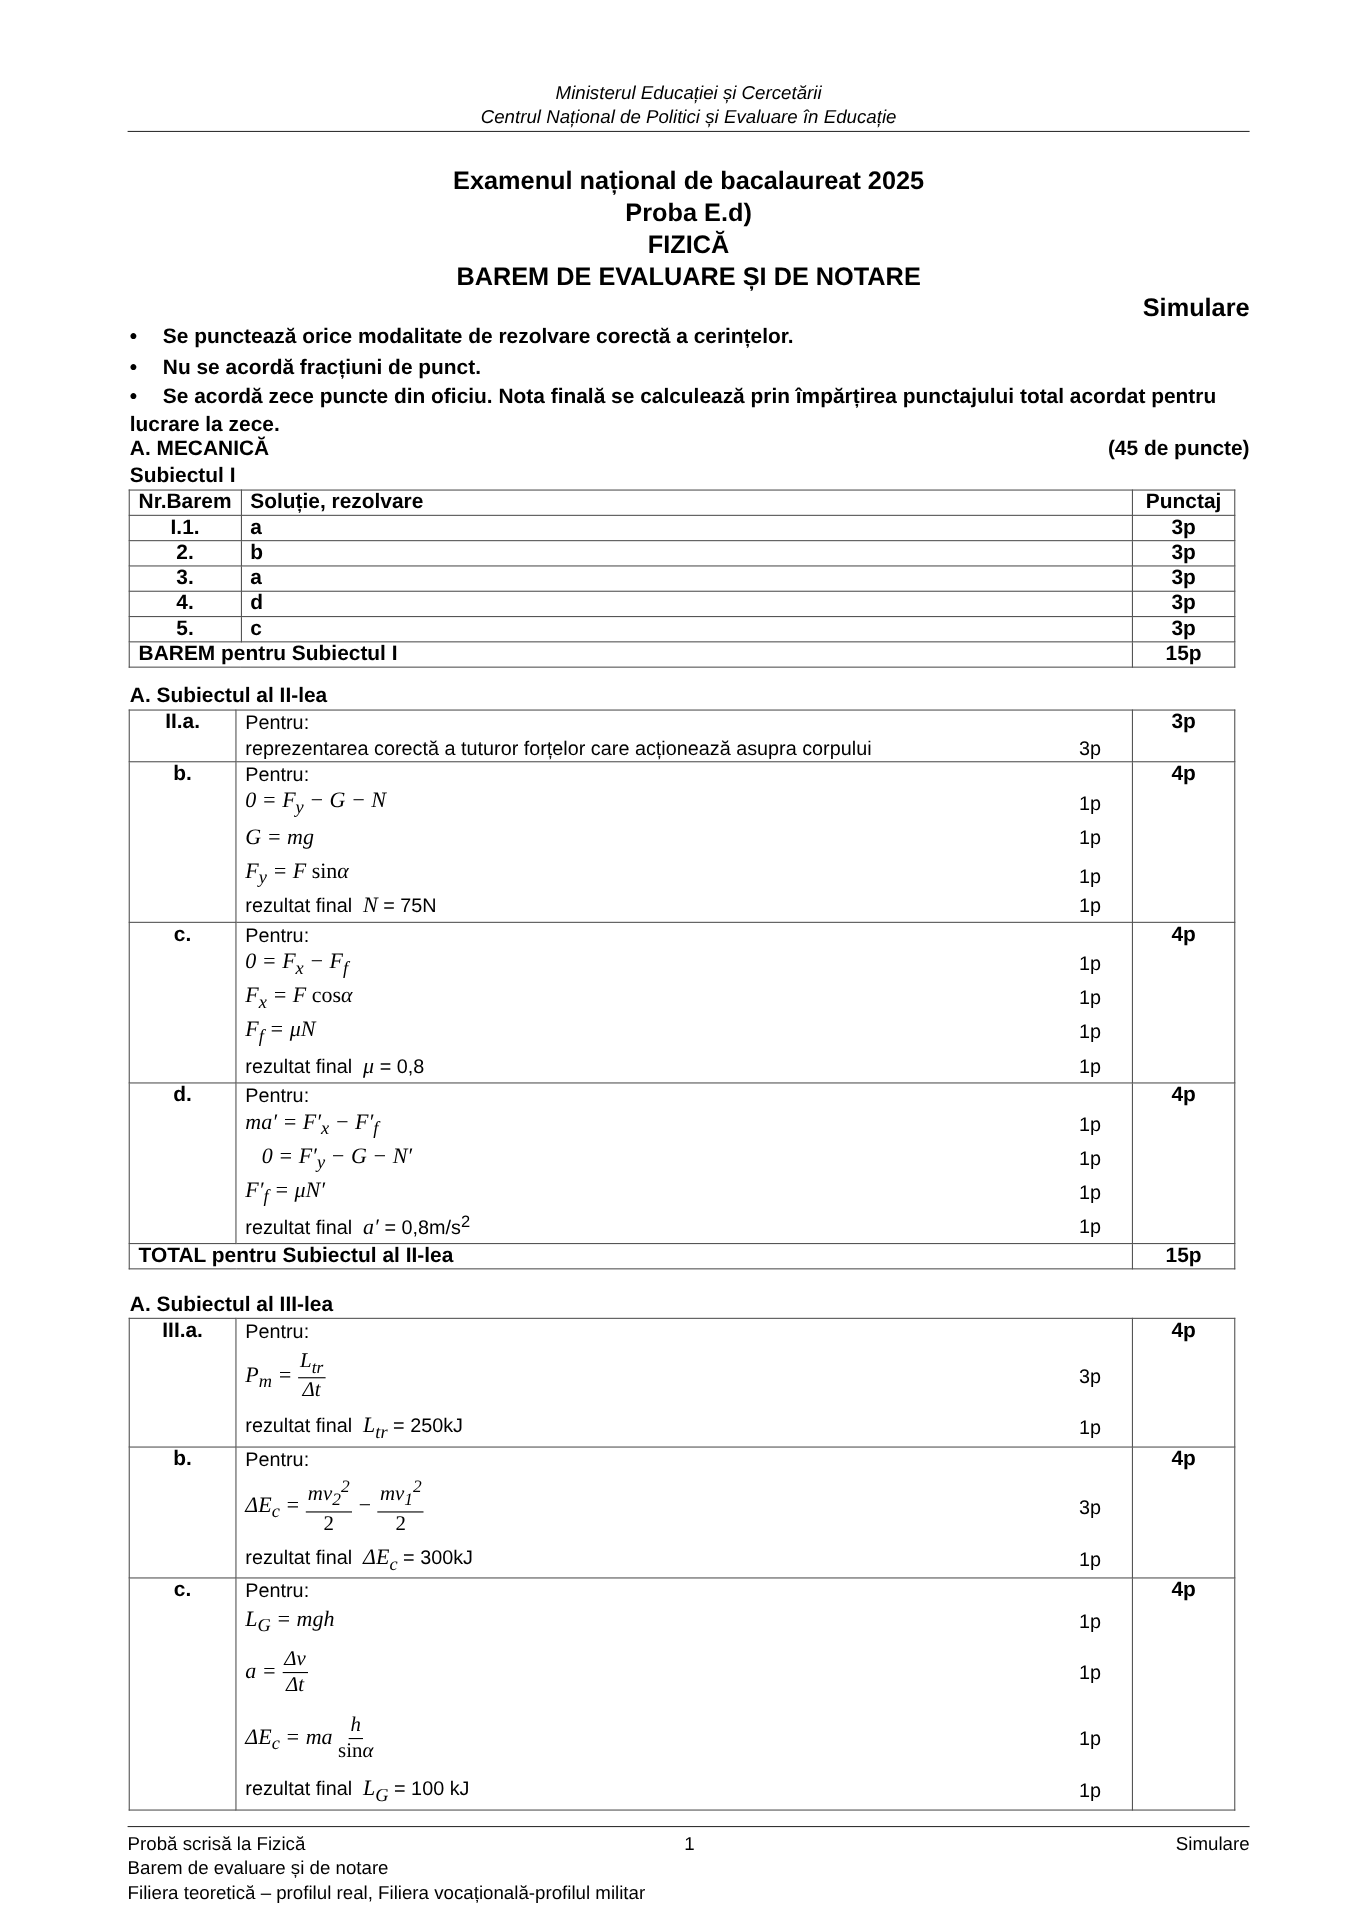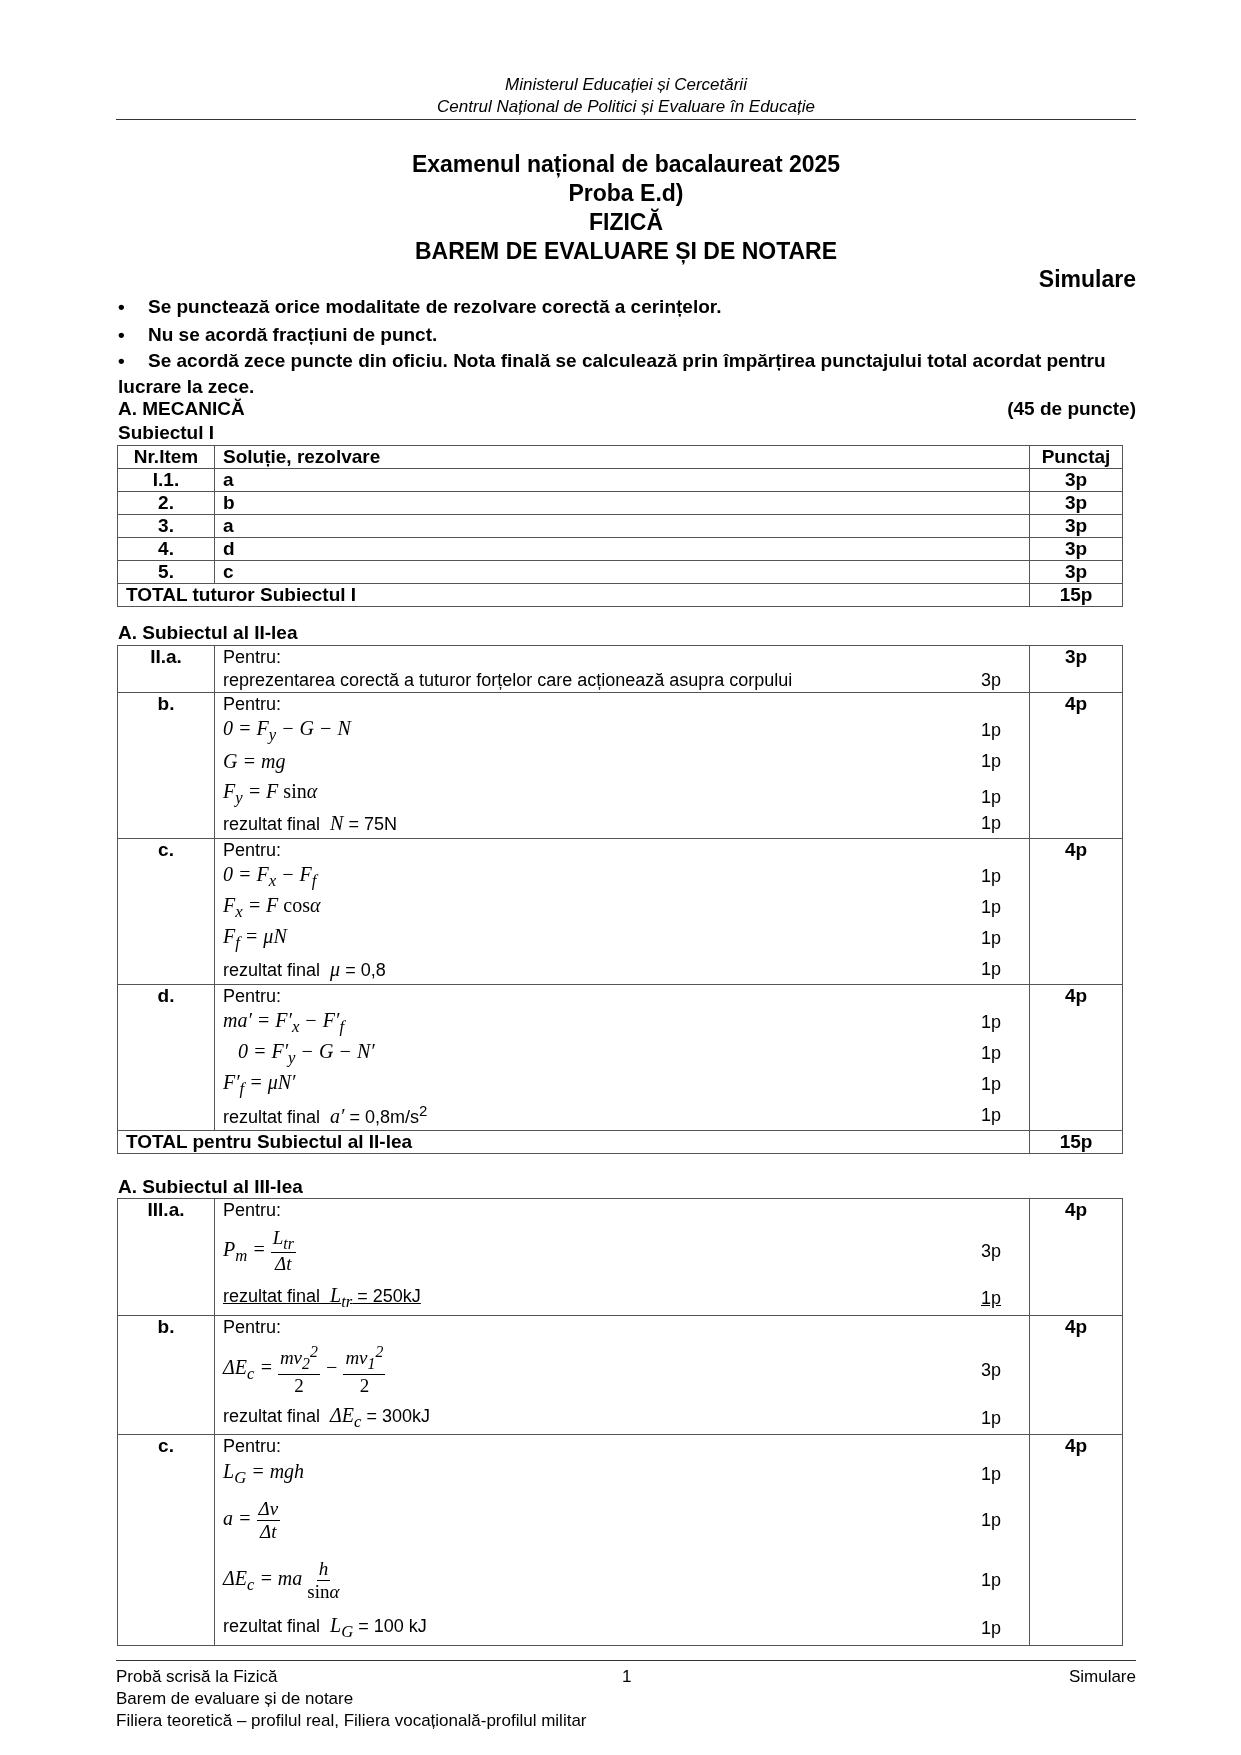--- a/index.html
+++ b/index.html
@@ -52,21 +52,21 @@
 
 <div class="abs sec" style="top:397px;">
   <span>A. MECANICĂ</span>
   <span class="r">(45 de puncte)</span>
 </div>
 <div class="abs sec" style="top:421px;">Subiectul I</div>
 
 <table class="t1" style="top:445px;">
   <tbody>
       <tr>
-    <td class="c1">Nr.Item</td>
+    <td class="c1">Nr.Barem</td>
     <td>Soluție, rezolvare</td>
     <td class="c3">Punctaj</td>
   </tr>
   <tr>
         <td class="c1">I.1.</td>
         <td>a</td>
         <td class="c3">3p</td>
       </tr>
   <tr>
         <td class="c1">2.</td>
@@ -82,21 +82,21 @@
         <td class="c1">4.</td>
         <td>d</td>
         <td class="c3">3p</td>
       </tr>
   <tr>
         <td class="c1">5.</td>
         <td>c</td>
         <td class="c3">3p</td>
       </tr>
   <tr>
-        <td colspan="2">TOTAL tuturor Subiectul I</td>
+        <td colspan="2">BAREM pentru Subiectul I</td>
         <td class="c3">15p</td>
       </tr>
 </tbody>
   </table>
 
 <div class="abs sec" style="top:621px;">A. Subiectul al II-lea</div>
 
 <table class="t2" style="top:645px;">
 
   <tbody>
@@ -209,21 +209,21 @@
       <div class="line" style="height:22px;">
             <span>Pentru:</span>
           </div>
       <div class="line" style="height:60px;">
             <span class="m">P<sub>m</sub> = <span class="fr">
                 <span class="n">L<sub>tr</sub></span>
                 <span>Δt</span>
               </span></span>
             <span class="pts">3p</span>
           </div>
-      <div class="line" style="height:34px;text-decoration:underline;">
+      <div class="line" style="height:34px;">
             <span><span>rezultat final</span>&nbsp; <span class="m">L<sub>tr</sub></span> = 250kJ</span>
             <span class="pts">1p</span>
           </div>
     </td>
     <td class="c3">4p</td>
   </tr>
 
   <tr>
     <td class="c1">b.</td>
     <td class="c2">

